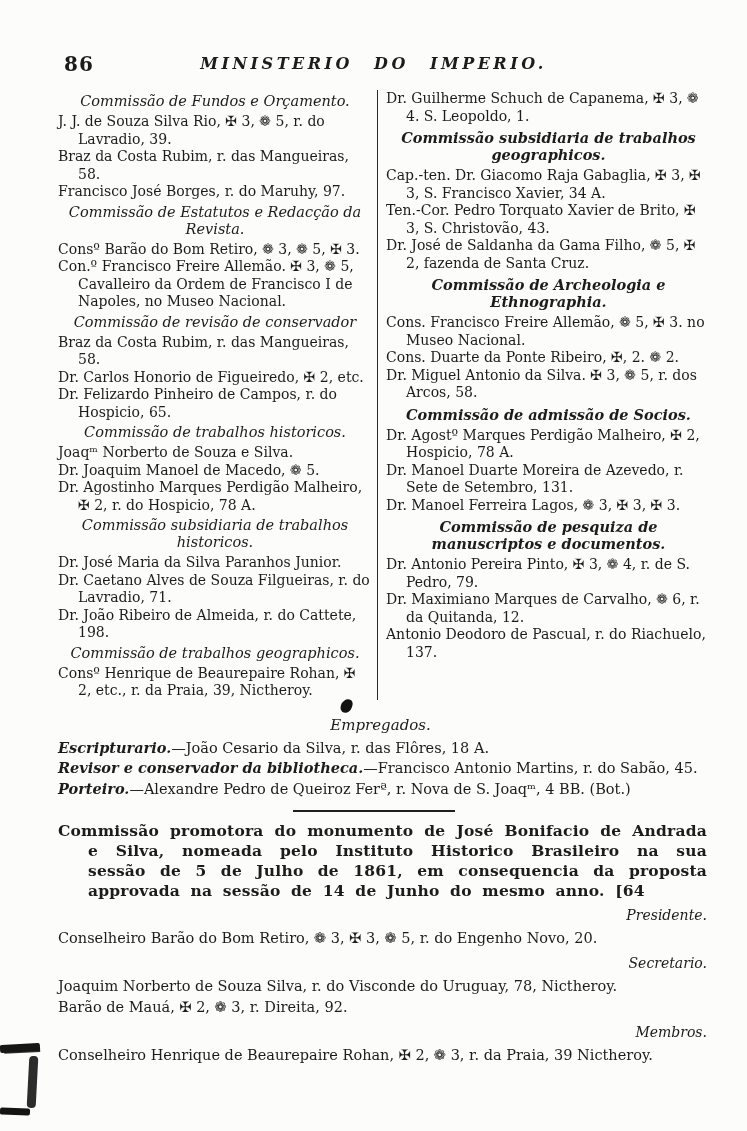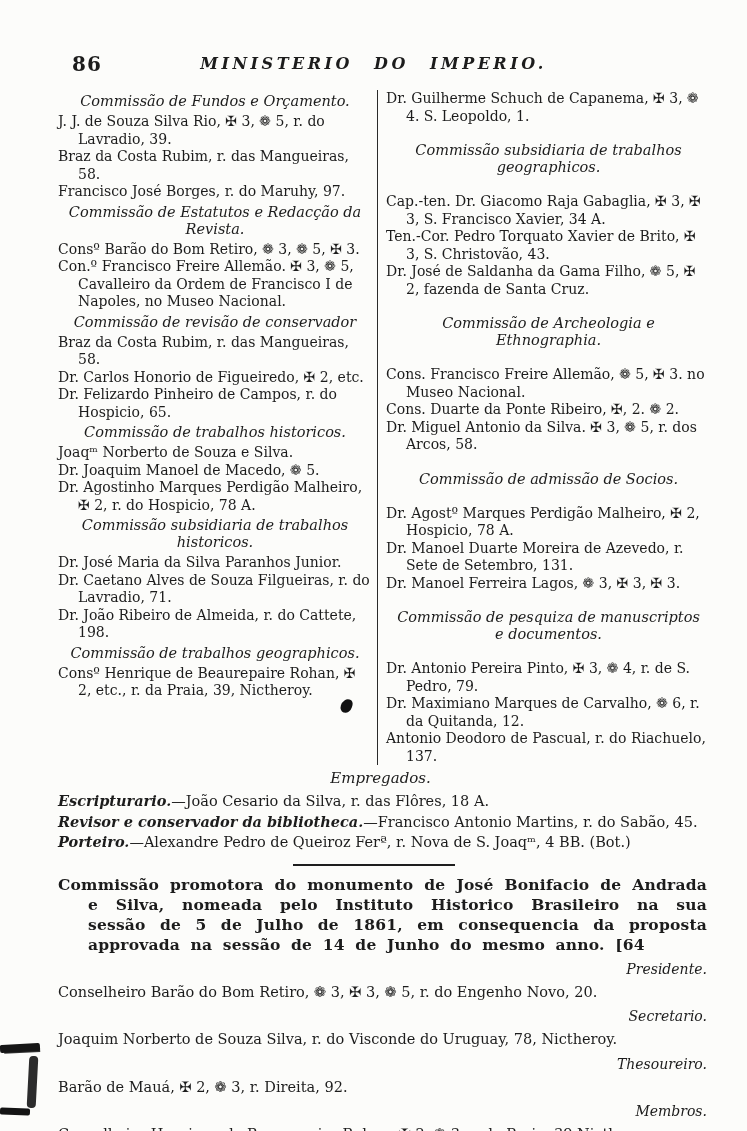--- a/index.html
+++ b/index.html
@@ -8,46 +8,46 @@
     width:747px;height:1131px;
     margin:0 auto;
     background:#fcfcfa;
     color:#1c1c1c;
     font-family:"DejaVu Serif","DejaVu Sans",serif;
     overflow:hidden;
   }
   
   .running-header{position:relative;padding-top:54px;height:28px;}
   .pagenum{
-    position:absolute;left:72px;top:52px;
+    position:absolute;left:64px;top:52px;
     font-size:20px;font-weight:bold;letter-spacing:1px;
   }
   .header-title{
     display:block;text-align:center;
     font-size:16px;font-weight:bold;
     letter-spacing:3.5px;word-spacing:12px;font-style:italic;
   }
   
   .columns{display:flex;margin:8px 36px 0 58px;align-items:stretch;}
   .col{box-sizing:border-box;}
   .col.left{width:319px;padding-right:5px;}
   .col-divider{width:0;border-left:1.3px solid #2a2a2a;}
   .col.right{flex:1;padding-left:8px;}
   .col p{margin:0;font-size:14px;line-height:17.5px;}
   .col p.entry{padding-left:20px;text-indent:-20px;}
   .col p.heading{
     text-align:center;font-style:italic;font-size:14.5px;
     margin:3px 8px;line-height:17px;
   }
-  .col.right p.heading{margin:17px 8px;}
+  .col.right p.heading{margin:4px 8px;font-weight:bold;}
   
   .empregados{margin:4px 44px 0 58px;}
   .center-heading{
     text-align:center;font-style:italic;
-    font-size:15px;margin:4px 0 3px;line-height:19px;
+    font-size:15px;margin:16px 0 3px;line-height:19px;
   }
   .emp-row{margin:0;font-size:14.5px;line-height:19.5px;padding-left:22px;text-indent:-22px;}
   .emp-lead{font-style:italic;font-weight:600;}
   
   .short-rule{
     width:162px;border:none;border-top:2.2px solid #1e1e1e;
     margin:11px auto 9px auto;
   }
   
   .monument{margin:0 40px 0 58px;}
@@ -201,21 +201,20 @@
     <div>
 
         <p class="heading">Presidente.</p>
 
         <p class="entry">Conselheiro Barão do Bom Retiro, ❁ 3, ✠ 3, ❁ 5, r. do Engenho Novo, 20.</p>
 
         <p class="heading">Secretario.</p>
 
         <p class="entry">Joaquim Norberto de Souza Silva, r. do Visconde do Uruguay, 78, Nictheroy.</p>
 
-        <p class="heading">Thesoureiro.</p>
 
         <p class="entry">Barão de Mauá, ✠ 2, ❁ 3, r. Direita, 92.</p>
 
         <p class="heading">Membros.</p>
 
         <p class="entry">Conselheiro Henrique de Beaurepaire Rohan, ✠ 2, ❁ 3, r. da Praia, 39 Nictheroy.</p>
 
       </div>
   </div>
 

